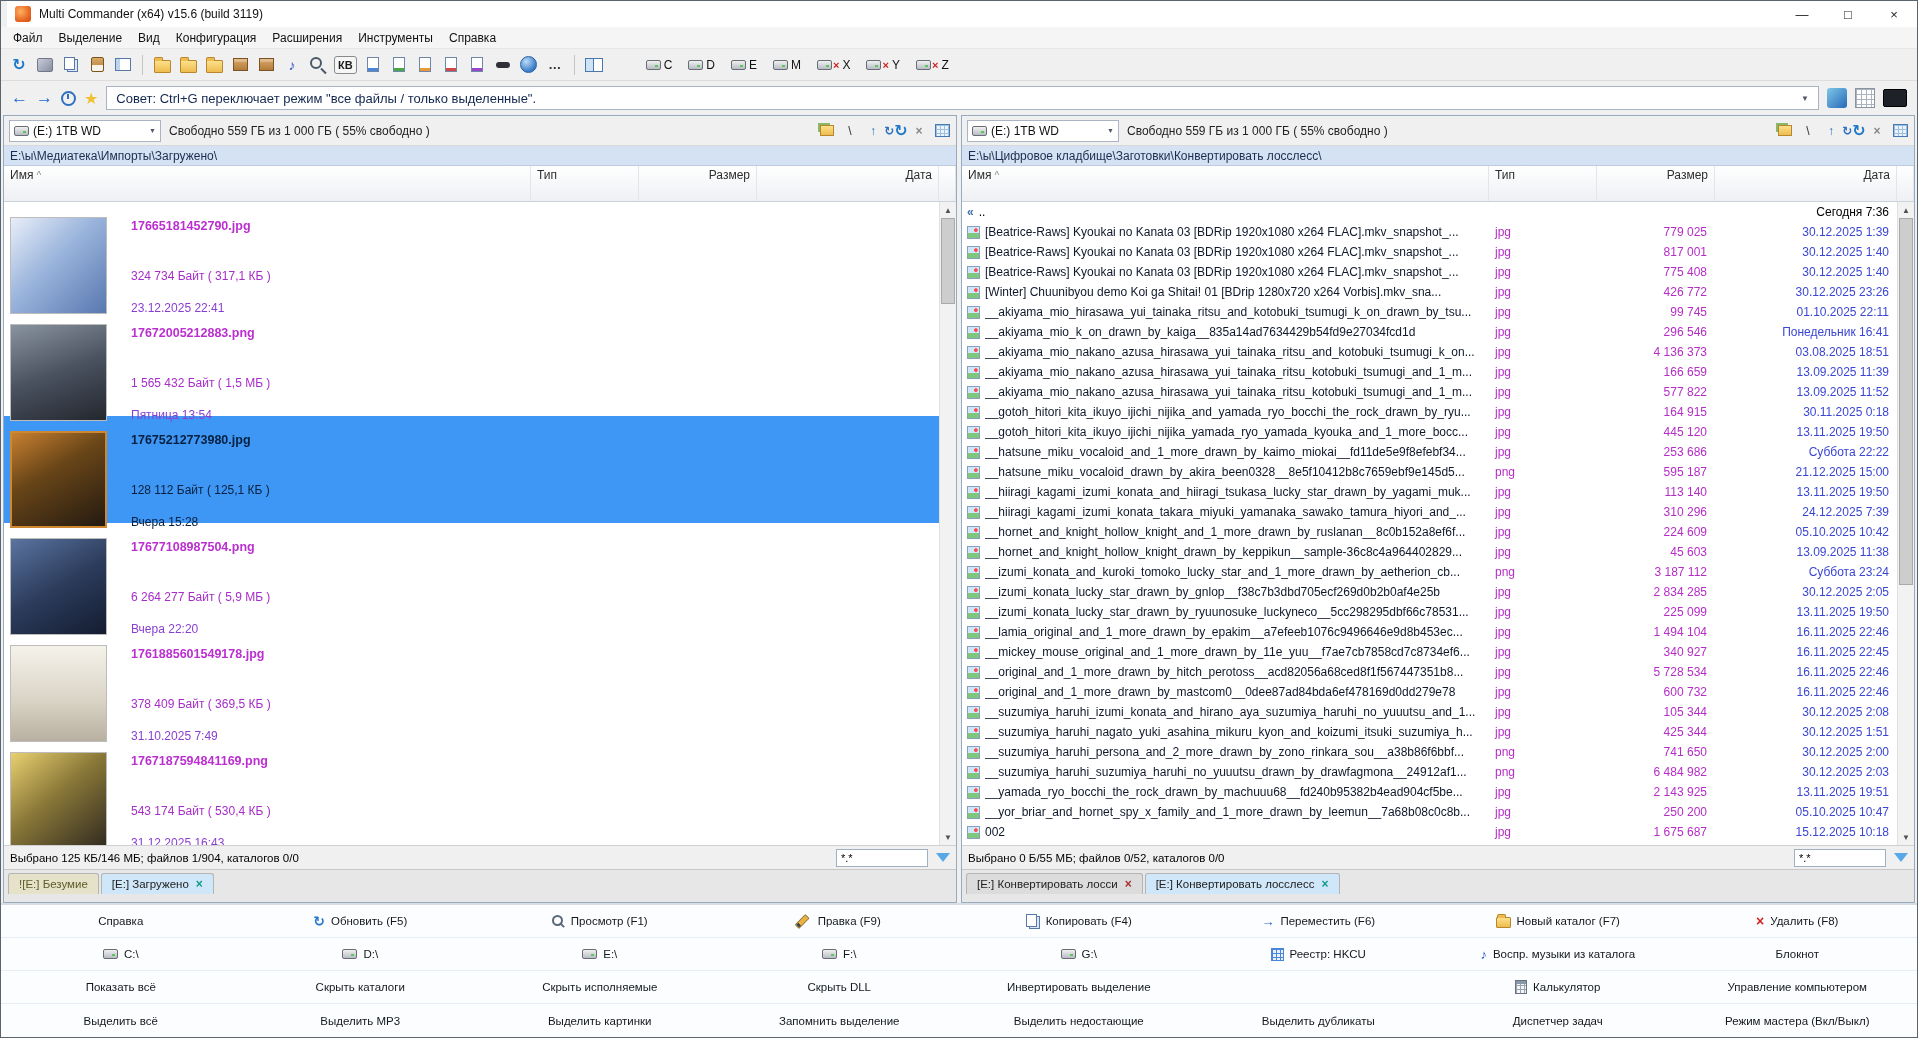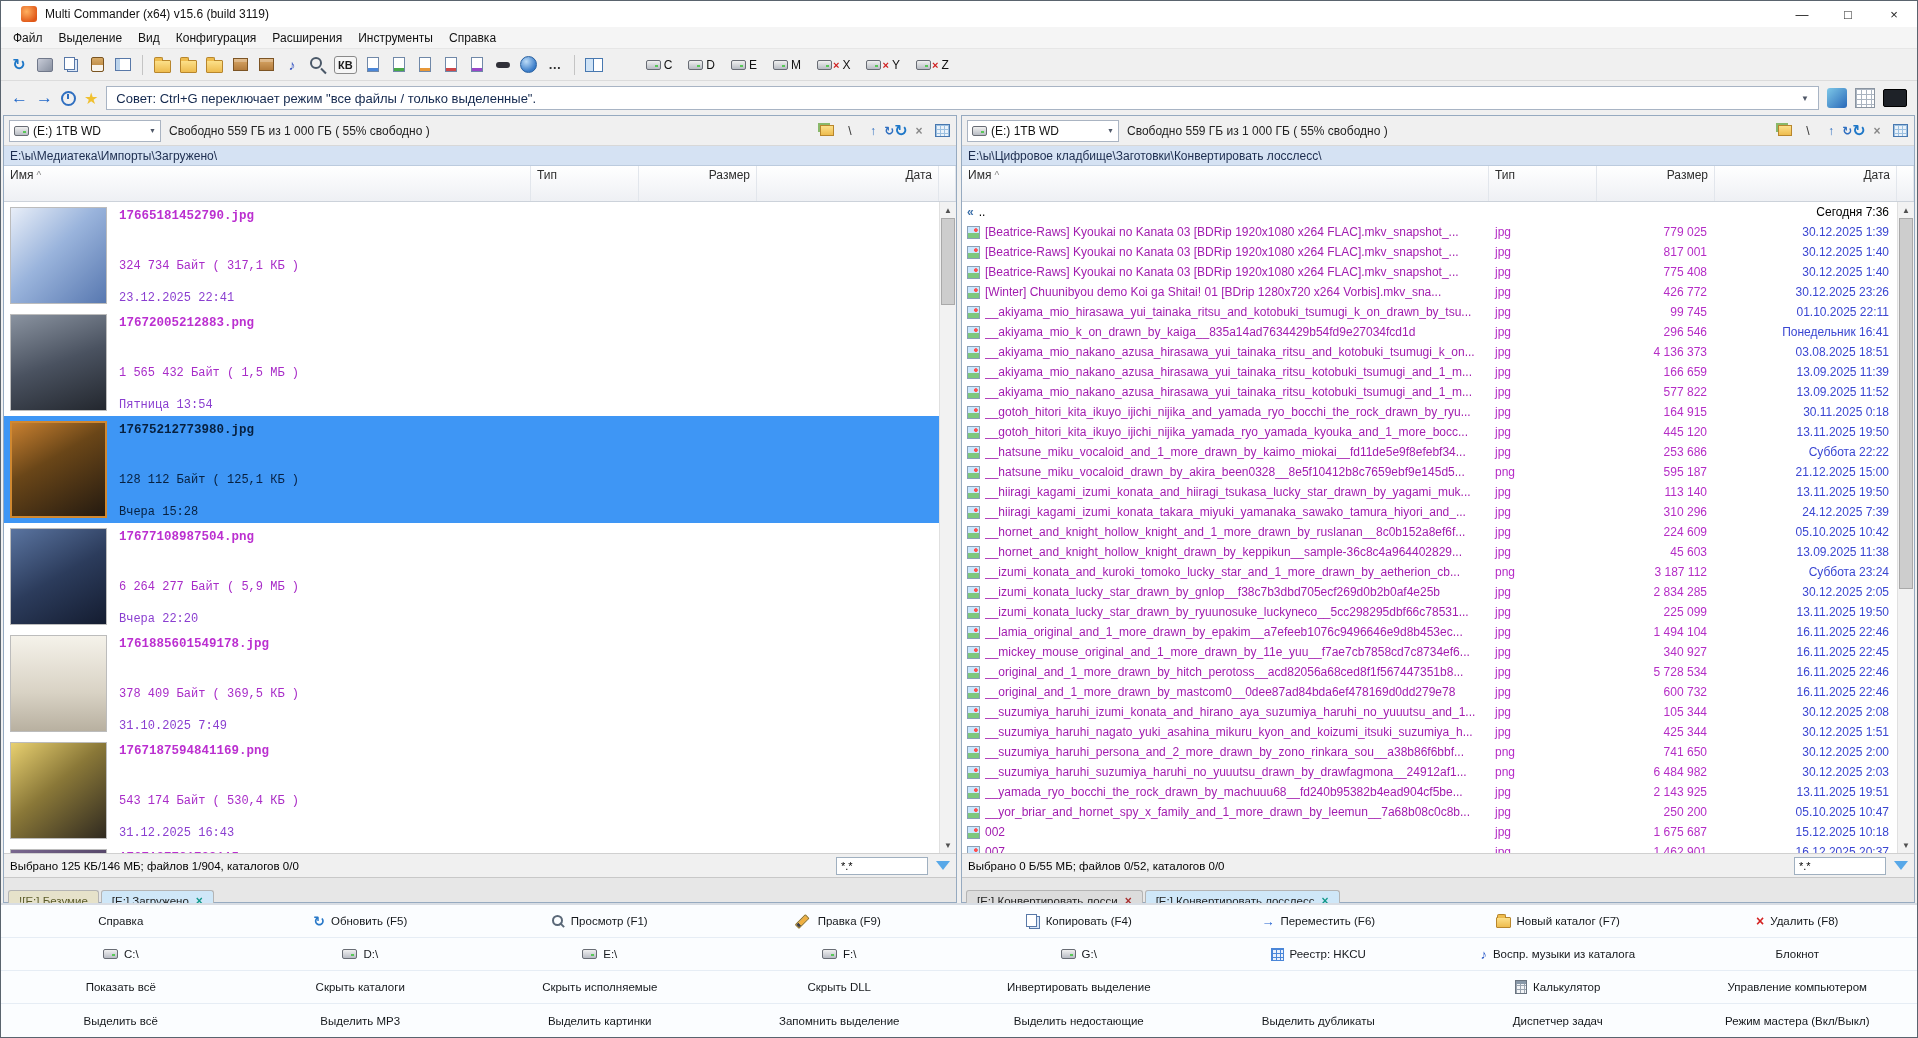--- a/index.html
+++ b/index.html
@@ -1,21 +1,21 @@
 <!DOCTYPE html>
 <html><head>
 <meta charset="utf-8">
 <style>
   * { box-sizing: border-box; margin: 0; padding: 0; }
   html,body { width:1918px; height:1038px; overflow:hidden; }
   body { font-family: "Liberation Sans","DejaVu Sans",sans-serif; font-size:12px; color:#1a1a1a; background:#f0f0f0; }
   .window { width:1918px; height:1038px; display:flex; flex-direction:column; border:1px solid #5a646e; background:#f0f0f0; }
 
   
-  .titlebar { height:26px; flex:none; background:#ffffff; display:flex; align-items:center; padding-left:20px; gap:8px; }
+  .titlebar { height:26px; flex:none; background:#ffffff; display:flex; align-items:center; padding-left:8px; gap:8px;margin-left:6px; }
   .app-icon { width:16px; height:16px; border-radius:3px; background:radial-gradient(circle at 35% 35%, #ffb060, #e05818 75%); flex:none; }
   .title-text { font-size:12px; color:#111; }
   .win-controls { margin-left:auto; display:flex; height:100%; }
   .win-btn { width:46px; height:100%; display:flex; align-items:center; justify-content:center; font-size:13px; color:#222; }
 
   
   .menubar { height:22px; flex:none; background:#f5f5f5; display:flex; align-items:center; padding-left:4px; border-bottom:1px solid #e6e6e6; }
   .menu-item { padding:2px 8px; font-size:12px; color:#111; }
 
   
@@ -86,53 +86,53 @@
   .file-list { flex:1; overflow:hidden; min-width:0; }
   
   .vscroll { width:17px; flex:none; background:#f2f2f2; border-left:1px solid #e0e0e0; display:flex; flex-direction:column; }
   .sb-btn { height:16px; flex:none; display:flex; align-items:center; justify-content:center; font-size:8px; color:#505050; background:#f2f2f2; }
   .sb-track { flex:1; position:relative; }
   .sb-thumb { position:absolute; left:1px; right:1px; background:#cdcdcd; border:1px solid #a9a9a9; }
   .sb-thumb.tall { top:0; height:14%; }
   .sb-thumb.short { top:0; height:60%; }
 
   
-  .lrow { height:107px; display:flex; gap:12px; padding:5px 6px;font-family:Liberation Mono, monospace; }
+  .lrow { height:107px; display:flex; gap:24px; padding:15px 6px; }
   .lrow.sel { background:#3e96f5; }
   .thumb { width:97px; height:97px; flex:none; border:1px solid #bcbcbc; }
   .t1 { background:linear-gradient(135deg,#e8eef8 0%,#9ab4dc 45%,#5878b0 100%); }
   .t2 { background:linear-gradient(160deg,#8a93a0 0%,#4a5260 50%,#23272e 100%); }
   .t3 { background:linear-gradient(150deg,#c88030 0%,#6a4618 40%,#241a10 100%); border:2px solid #d08830; }
   .t4 { background:linear-gradient(150deg,#5a74a0 0%,#2c3c5c 50%,#141c30 100%); }
   .t5 { background:linear-gradient(180deg,#f5f2ea 0%,#d8d2c4 60%,#b8b0a0 100%); }
   .t6 { background:linear-gradient(140deg,#e8d070 0%,#8a7838 45%,#302a20 100%); }
   .t7 { background:linear-gradient(150deg,#7a6890 0%,#413454 60%,#221a30 100%); }
   .linfo { padding-top:2px; min-width:0; }
   .lname { font-weight:bold; font-size:12.5px; color:#bb2fd0; white-space:nowrap; }
   .lsize { margin-top:36px; font-size:12px; color:#a82cc8; white-space:nowrap; }
   .ldate { margin-top:18px; font-size:12px; color:#8a3ed0; white-space:nowrap; }
   .lrow.sel .lname, .lrow.sel .lsize, .lrow.sel .ldate { color:#07203f; }
 
   
   .rrow { height:20px; display:grid; grid-template-columns:1fr 108px 118px 182px; align-items:center; font-size:12px; }
   .rname-cell { display:flex; align-items:center; gap:5px; padding-left:5px; min-width:0; overflow:hidden; white-space:nowrap; }
   .img-icon { width:13px; height:13px; flex:none; border:1px solid #8aa0b8; background:radial-gradient(circle at 72% 28%, #ff5050 0 1.5px, transparent 2.2px), linear-gradient(180deg,#cfe8ff 0 55%,#7ec87e 55% 100%); }
   .parent-glyph { color:#3a6ea8; font-weight:bold; flex:none; }
-  .rname { color:#a21caf; overflow:hidden; white-space:nowrap; min-width:0; }
+  .rname { color:#0f172a; overflow:hidden; white-space:nowrap; min-width:0; }
   .rtype { color:#b52cc6; padding-left:6px; }
   .rsize { color:#b52cc6; text-align:right; padding-right:8px; }
   .rdate { color:#3a46d2; text-align:right; padding-right:8px; white-space:nowrap; }
   .rrow.parent .rname, .rrow.parent .rdate { color:#000; }
 
   
   .status-bar { height:24px; flex:none; background:#f0f0f0; border-top:1px solid #d0d0d0; display:flex; align-items:center; gap:8px; padding:0 6px; font-size:11.5px; color:#000; }
   .status-text { white-space:nowrap; overflow:hidden; }
   .filter-input { margin-left:auto; width:92px; height:18px; border:1px solid #a0b0c0; font-size:11px; padding:0 4px; font-family:"Liberation Sans","DejaVu Sans",sans-serif; }
   .funnel-icon { width:0; height:0; border-left:7px solid transparent; border-right:7px solid transparent; border-top:9px solid #58a8e8; flex:none; }
-  .tab-strip { height:25px; flex:none; background:#e7e7e7; border-top:1px solid #c8c8c8; display:flex; align-items:center; gap:2px; padding:20px 4px 0; }
+  .tab-strip { height:33px; flex:none; background:#e7e7e7; border-top:1px solid #c8c8c8; display:flex; align-items:flex-start; gap:2px; padding:3px 4px 0; }
   .tab { height:21px; padding:0 10px; font-size:11.5px; display:flex; align-items:center; gap:7px; border:1px solid #b4b4b4; border-bottom:none; border-radius:3px 3px 0 0; background:#dcdcdc; color:#222; white-space:nowrap; }
   .tab.active { background:#cfe7f8; }
   .tab.warn { background:#e6e2ca; color:#5c5c2a; }
   .tab-close { font-weight:bold; font-size:12px; }
   .tab-close.teal { color:#12988a; }
   .tab-close.red { color:#a83030; }
 
   
   .command-grid { flex:1; background:#fbfdff; border-top:2px solid #d8dde4; display:grid; grid-template-columns:repeat(8,1fr); grid-auto-rows:1fr; }
   .cmd-cell { display:flex; align-items:center; justify-content:center; gap:6px; font-size:11.5px; color:#15181c; border-bottom:1px solid #e6edf5; overflow:hidden; white-space:nowrap; }

